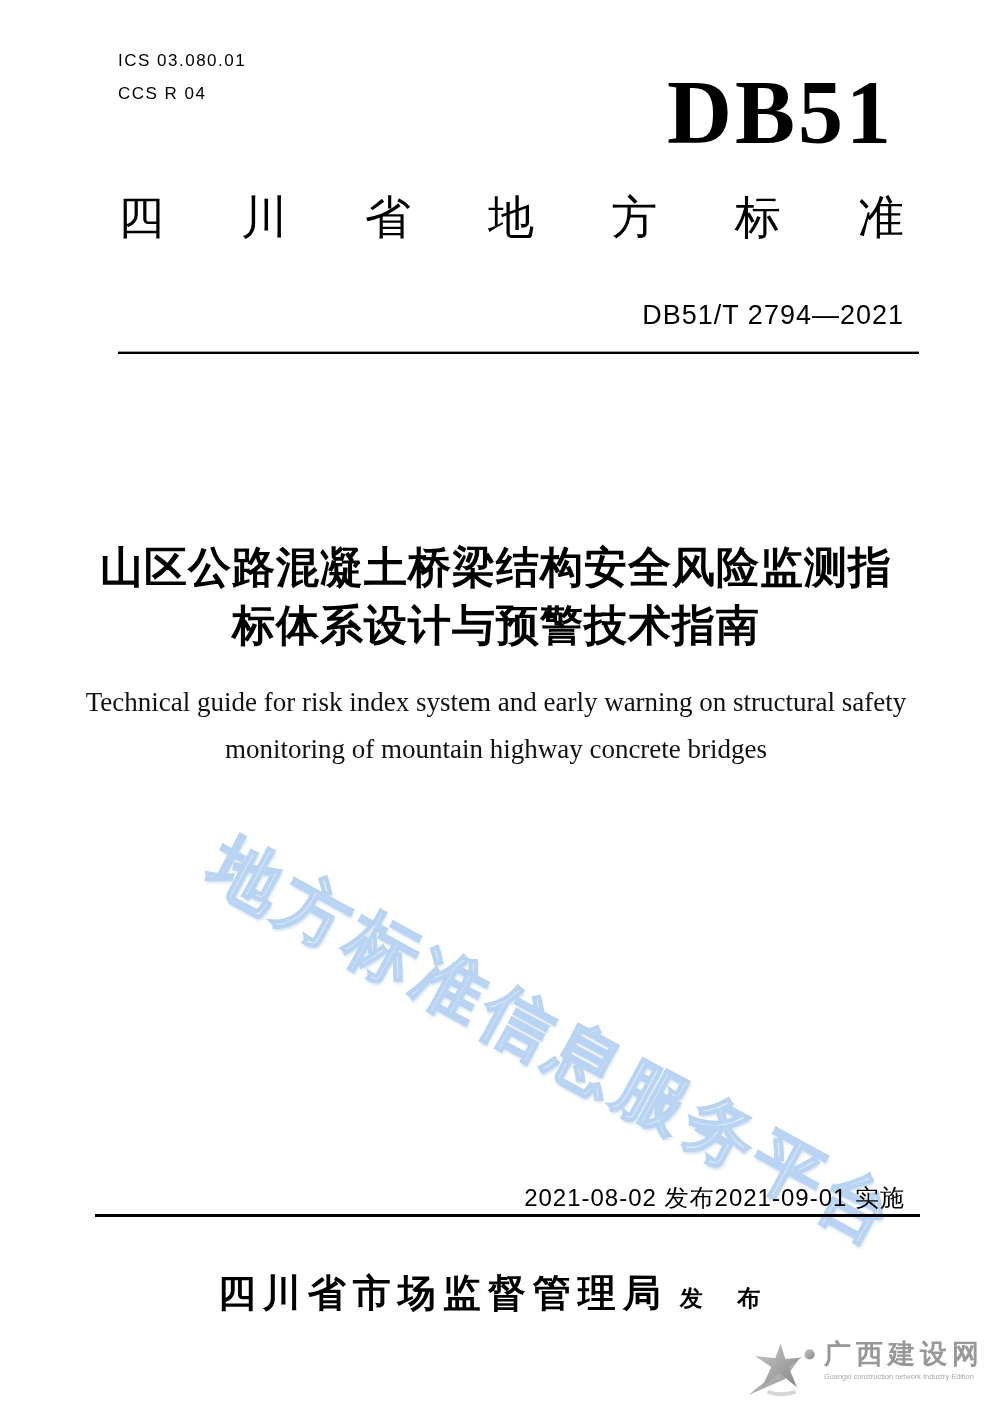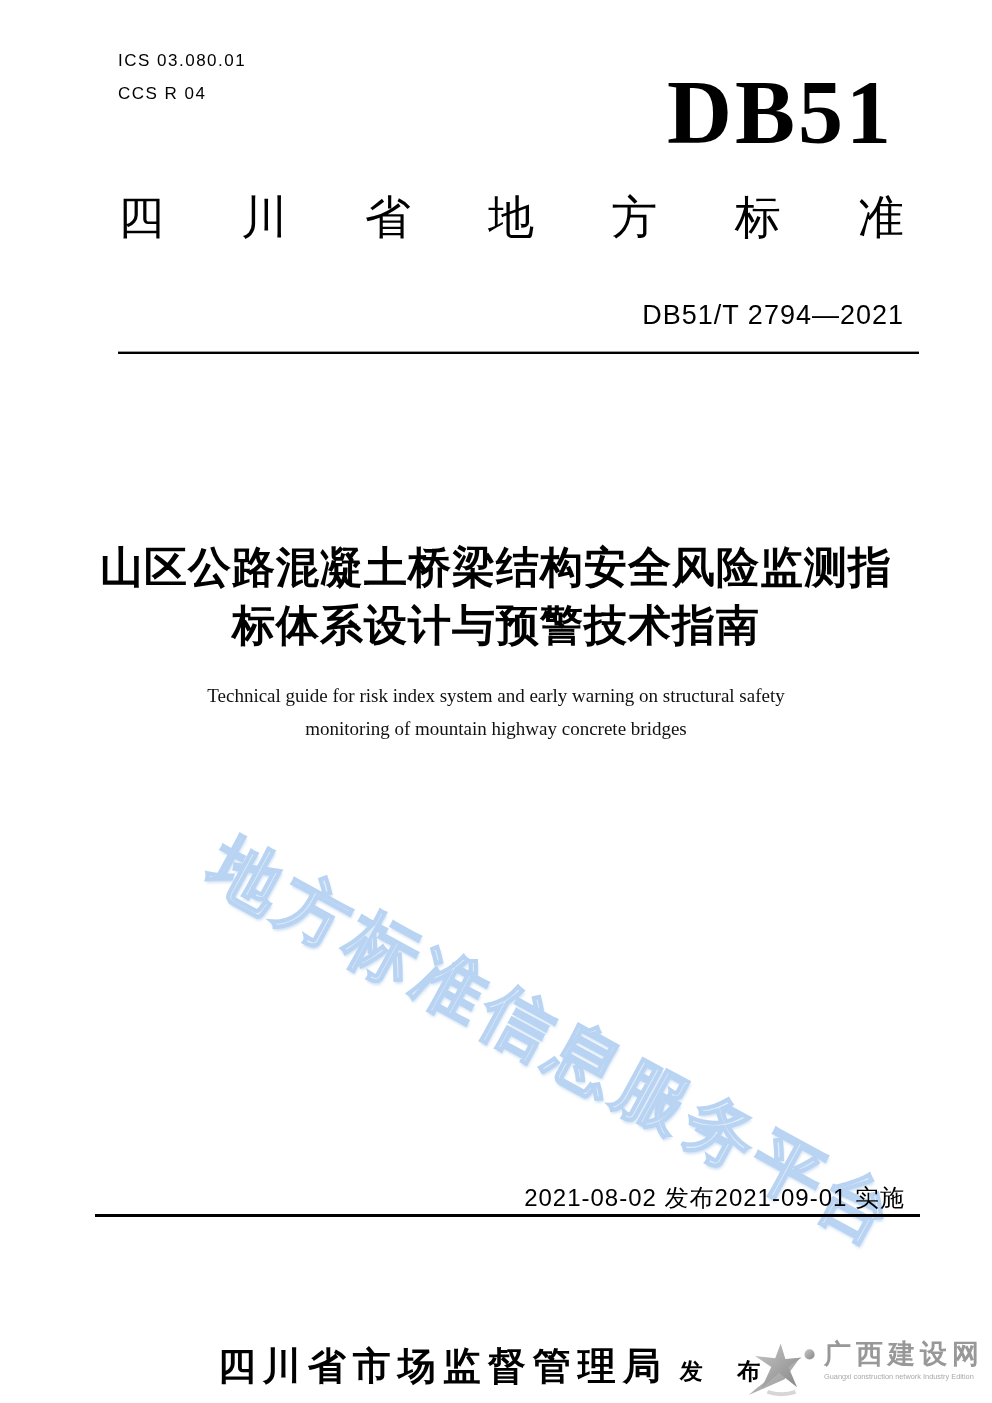--- a/index.html
+++ b/index.html
@@ -52,21 +52,21 @@
     position: absolute; left: 60px; right: 60px; top: 538px;
     text-align: center;
     font-size: 43px; font-weight: 700; line-height: 1.36;
     letter-spacing: 1px;
   }
 
   .subtitle-en {
     position: absolute; left: 60px; right: 60px; top: 679px;
     text-align: center;
     font-family: "Liberation Serif", serif;
-    font-size: 19px; line-height: 1.75; color: #111;
+    font-size: 27px; line-height: 1.75; color: #111;
   }
 
   .watermark {
     position: absolute; left: 238px; top: 818px;
     font-size: 70px; font-weight: 700;
     letter-spacing: 7px; white-space: nowrap;
     transform: rotate(28.5deg); transform-origin: left top;
     color: #e3eefb;
     -webkit-text-stroke: 2px #b9d3f2;
     text-shadow: 2px 2px 3px rgba(160,195,235,0.55);
@@ -78,21 +78,21 @@
     display: flex; justify-content: flex-end;
     font-size: 24px; letter-spacing: 1px; font-weight: 500;
   }
 
   .rule-bottom {
     position: absolute; left: 95px; top: 1214px;
     width: 825px; height: 3px; background: #000;
   }
 
   .publisher-row {
-    position: absolute; left: 0; right: 0; top: 1341px;
+    position: absolute; left: 0; right: 0; top: 1268px;
     display: flex; justify-content: center; align-items: baseline;
     white-space: nowrap;
     gap: 12px;
   }
   .publisher-name {
     font-size: 38px; font-weight: 700; letter-spacing: 7px;
   }
   .publish-label {
     font-size: 23px; font-weight: 700; letter-spacing: 14px;
   }

